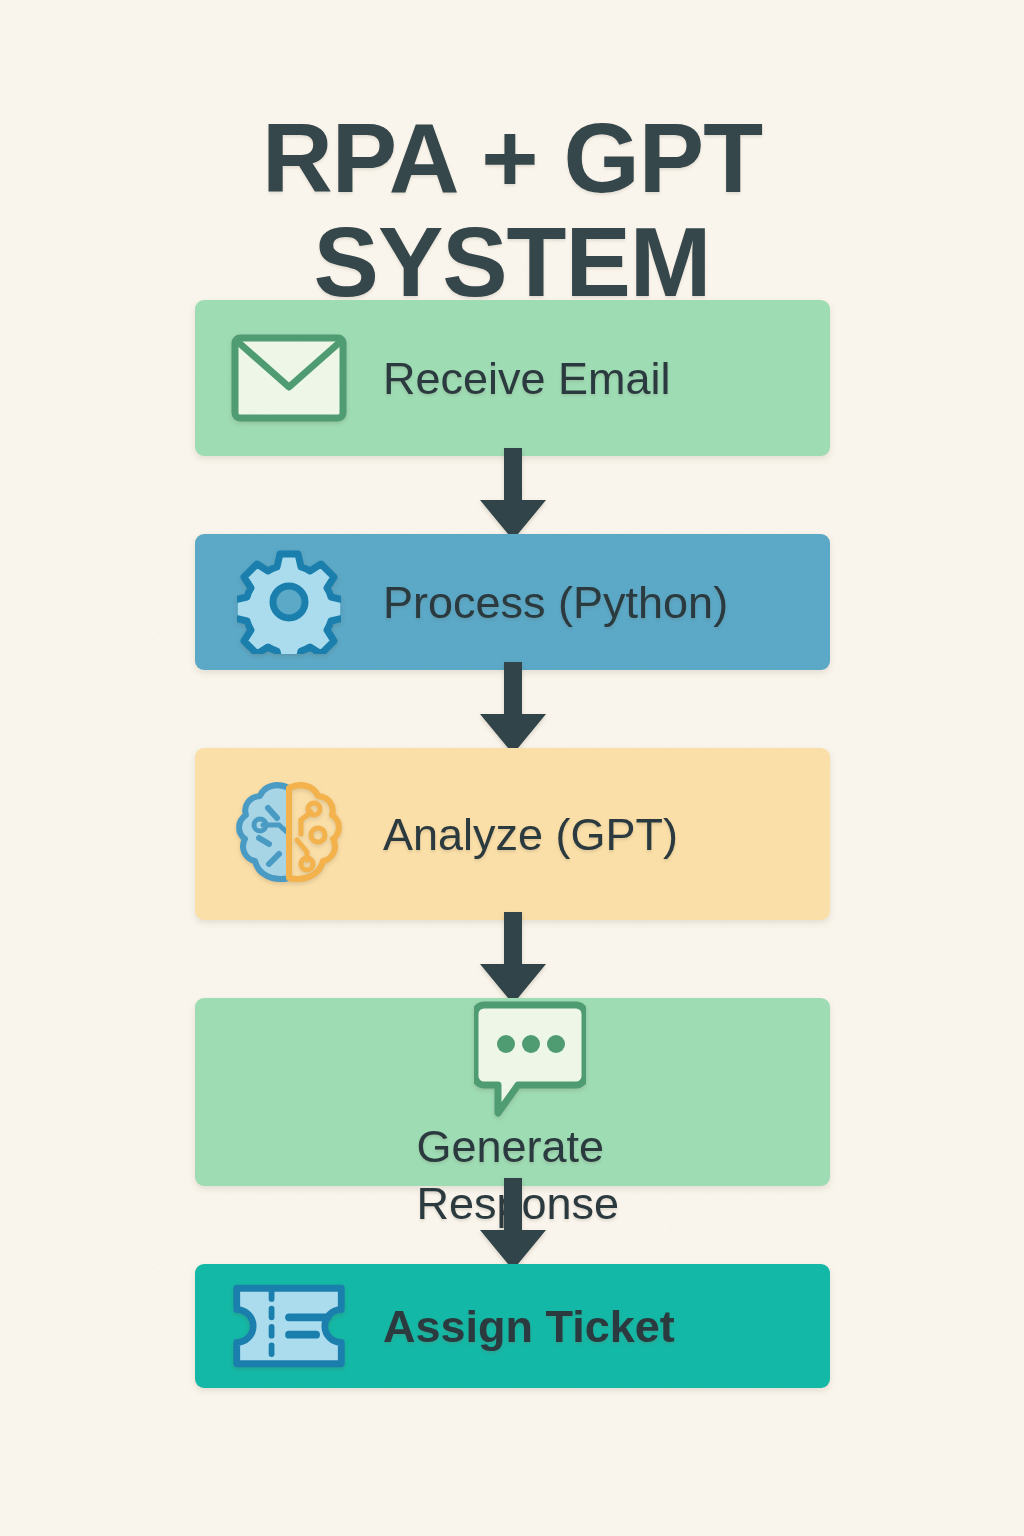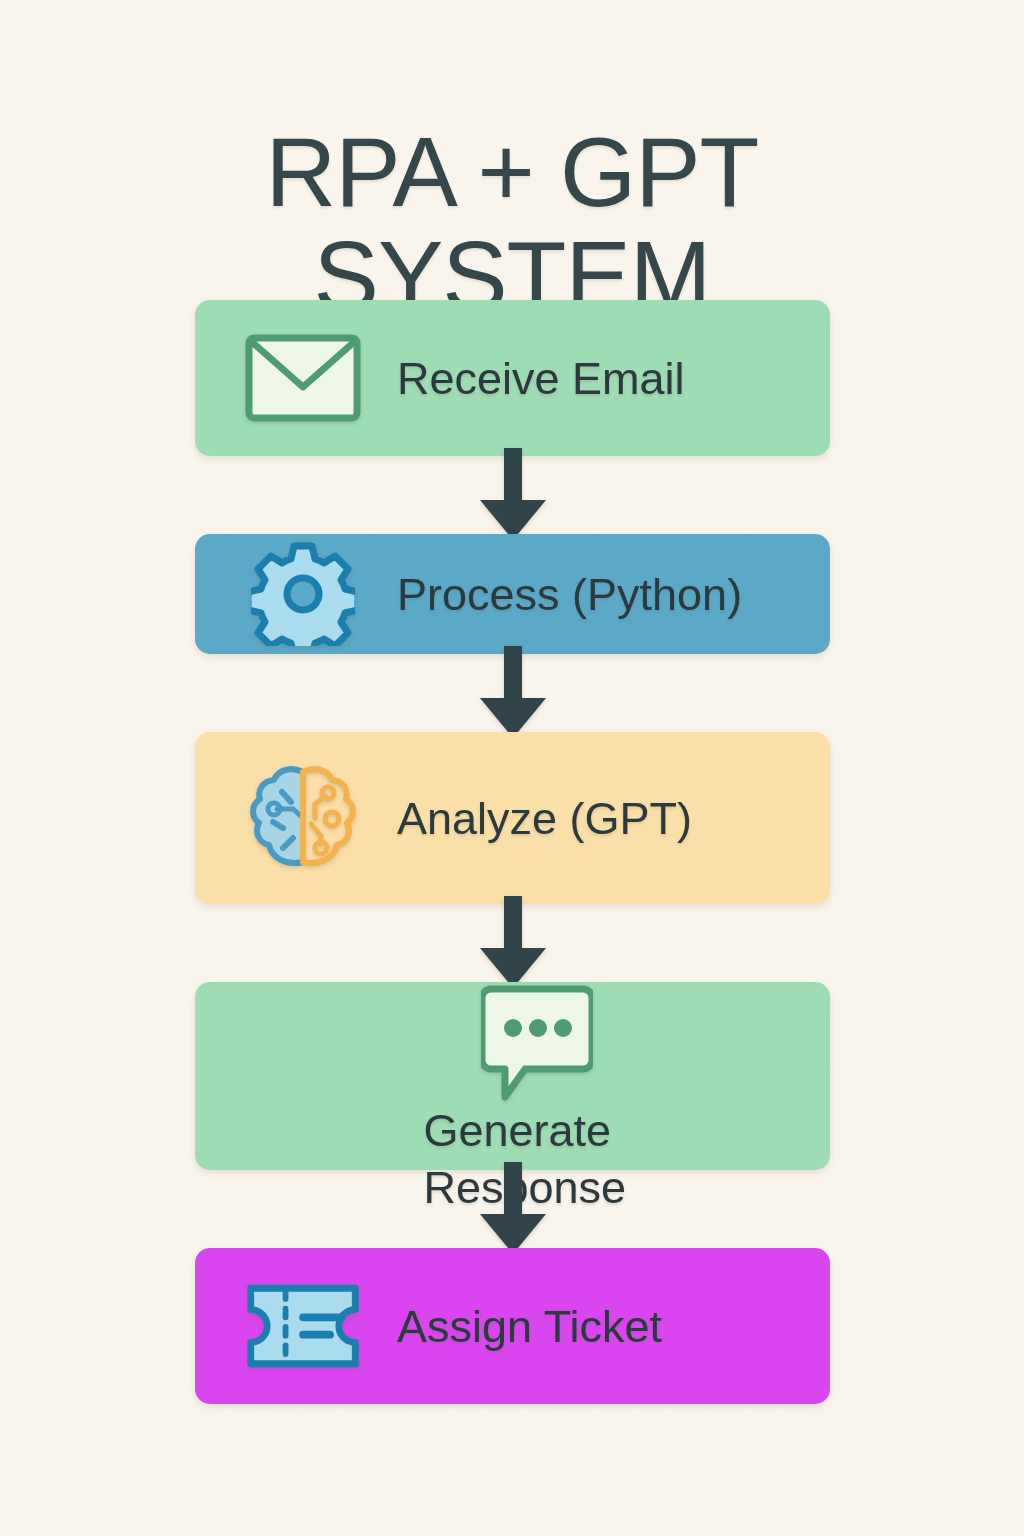--- a/index.html
+++ b/index.html
@@ -25,48 +25,48 @@
       radial-gradient(circle at 67% 11%, rgba(160,140,110,.04) 0 1px, transparent 1px),
       radial-gradient(circle at 41% 73%, rgba(160,140,110,.045) 0 1px, transparent 1px),
       radial-gradient(circle at 88% 58%, rgba(160,140,110,.04) 0 1px, transparent 1px),
       radial-gradient(circle at 25% 91%, rgba(160,140,110,.04) 0 1px, transparent 1px);
     background-size: 37px 37px, 53px 53px, 61px 61px, 43px 43px, 71px 71px;
     z-index: 50;
   }
 
   #page-title {
     position: absolute;
-    top: 54px;
+    top: 40px;
     left: 0;
     width: 1024px;
     text-align: center;
     font-size: 98px;
     line-height: 104px;
-    font-weight: normal;
+    font-weight: bold;
     color: #36474c;
     letter-spacing: -1px;
     text-shadow: 0 2px 3px rgba(120,110,90,.18);
     white-space: pre-line;
   }
 
   #flow {
     position: absolute;
     left: 195px;
     top: 300px;
     width: 635px;
   }
 
   .node {
     position: relative;
     width: 635px;
-    border-radius: 15px;
+    border-radius: 9px;
     display: flex;
     align-items: center;
     box-sizing: border-box;
-    padding-left: 48px;
+    padding-left: 34px;
     box-shadow: 0 3px 6px rgba(120,110,90,.17);
   }
   .node-icon {
     width: 120px;
     flex: 0 0 120px;
     display: flex;
     align-items: center;
     justify-content: center;
   }
   .node-icon svg { display: block; filter: drop-shadow(0 2px 2px rgba(90,80,60,.20)); }
@@ -110,21 +110,21 @@
     </span>
     <span class="node-label">Receive Email</span>
   </div>
 
   <div class="connector">
     <svg width="86" height="94" viewBox="0 0 86 94">
       <path d="M34 0 L52 0 L52 52 L76 52 L43 92 L10 52 L34 52 Z" fill="#31444a"></path>
     </svg>
   </div>
 
-  <div class="node" style="height:120px; background:#5ba8c7;">
+  <div class="node" style="height:136px; background:#5ba8c7;">
     <span class="node-icon">
       <svg width="104" height="104" viewBox="0 0 104 104">
         <path d="M43 4 h18 l3 13 a34 34 0 0 1 9 4 l11-7 13 13 -7 11 a34 34 0 0 1 4 9 l13 3 v18 l-13 3 a34 34 0 0 1-4 9 l7 11 -13 13 -11-7 a34 34 0 0 1-9 4 l-3 13 h-18 l-3-13 a34 34 0 0 1-9-4 l-11 7 -13-13 7-11 a34 34 0 0 1-4-9 l-13-3 v-18 l13-3 a34 34 0 0 1 4-9 l-7-11 13-13 11 7 a34 34 0 0 1 9-4 Z" fill="#aadcee" stroke="#1b7fae" stroke-width="7" stroke-linejoin="round"></path>
         <circle cx="52" cy="52" r="16" fill="#5ba8c7" stroke="#1b7fae" stroke-width="7"></circle>
       </svg>
     </span>
     <span class="node-label">Process (Python)</span>
   </div>
 
   <div class="connector">
@@ -172,21 +172,21 @@
     </span>
     <span class="node-label" style="max-width:260px;">Generate Response</span>
   </div>
 
   <div class="connector">
     <svg width="86" height="94" viewBox="0 0 86 94">
       <path d="M34 0 L52 0 L52 52 L76 52 L43 92 L10 52 L34 52 Z" fill="#31444a"></path>
     </svg>
   </div>
 
-  <div class="node" style="height:156px; background:#d946ef;">
+  <div class="node" style="height:124px; background:#14b8a6;font-weight:bold;">
     <span class="node-icon">
       <svg width="124" height="90" viewBox="0 0 124 90">
         <path d="M8 6 h108 v22 a17 17 0 0 0 0 34 v22 h-108 v-22 a17 17 0 0 0 0 -34 Z" fill="#aadcee" stroke="#1b7fae" stroke-width="7" stroke-linejoin="round"></path>
         <path d="M44 8 L44 82" stroke="#1b7fae" stroke-width="6" stroke-dasharray="9 10" stroke-linecap="round" fill="none"></path>
         <path d="M62 36 h40" stroke="#1b7fae" stroke-width="8" stroke-linecap="round" fill="none"></path>
         <path d="M62 54 h28" stroke="#1b7fae" stroke-width="8" stroke-linecap="round" fill="none"></path>
       </svg>
     </span>
     <span class="node-label">Assign Ticket</span>
   </div>

